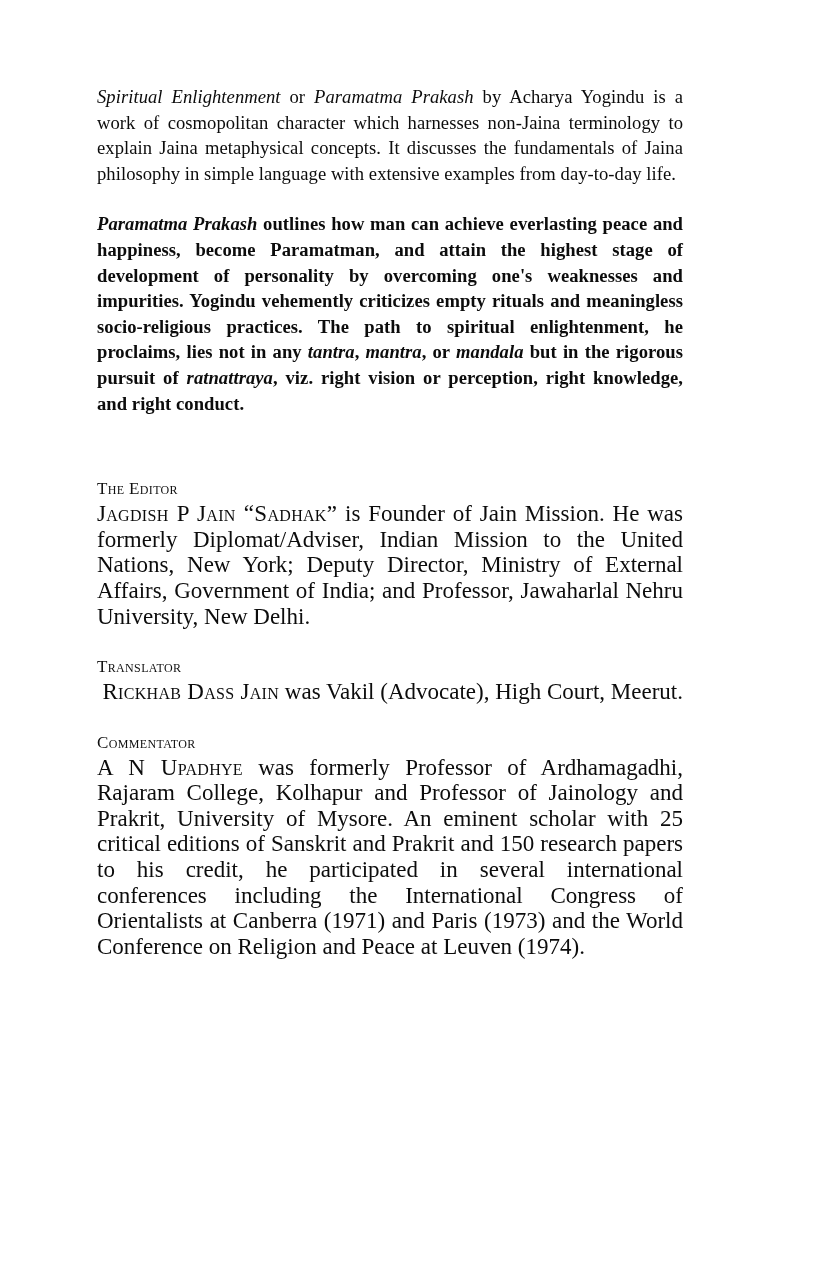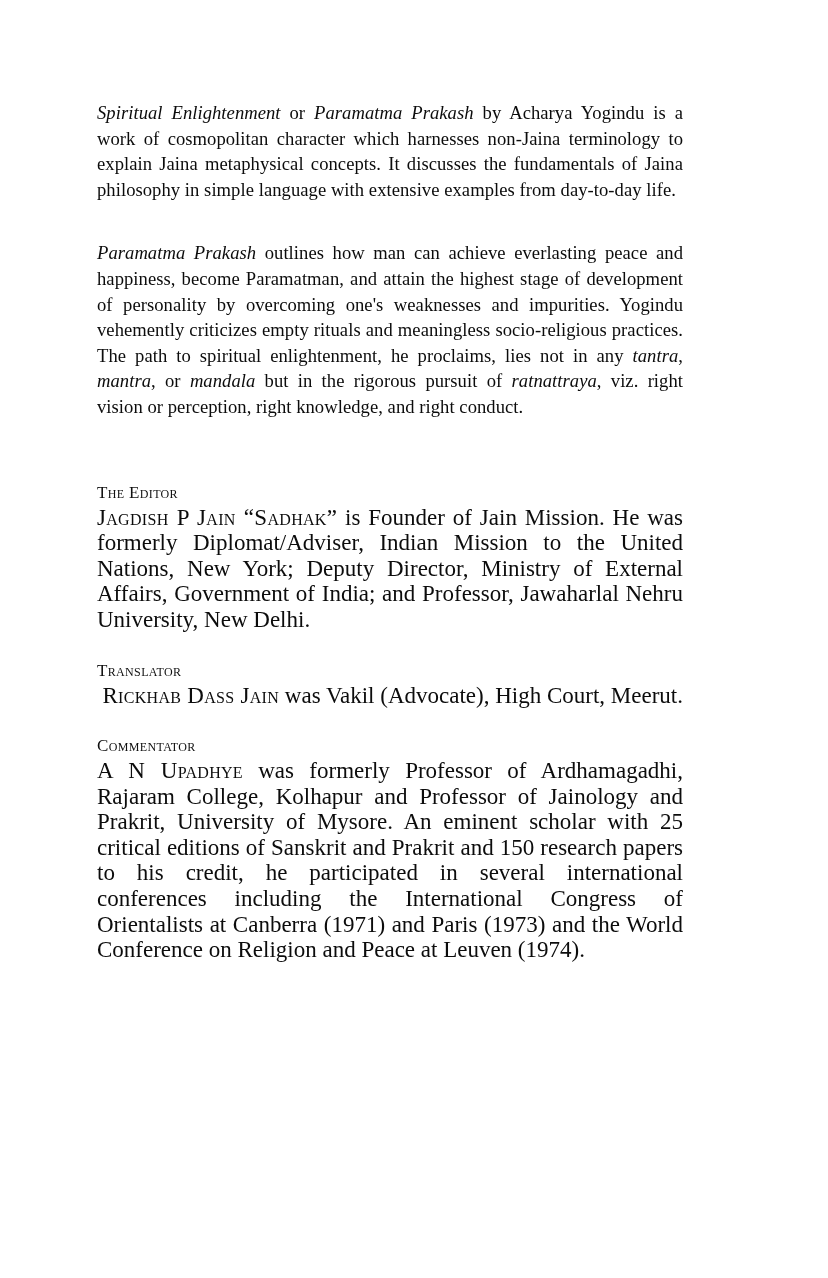--- a/index.html
+++ b/index.html
@@ -12,34 +12,35 @@
     width: 828px;
     height: 1278px;
     background: #ffffff;
     overflow: hidden;
     font-family: "Liberation Serif", "DejaVu Serif", serif;
     color: #000000;
   }
   .content {
     position: absolute;
     left: 97px;
-    top: 100px;
+    top: 84px;
     width: 586px;
   }
   p.para {
     margin: 0;
     text-align: justify;
     text-justify: inter-word;
     font-size: 18.6px;
     line-height: 25.6px;
     color: #0c0c0c;
     letter-spacing: 0.05px;
   }
   p.para.gap {
-    margin-top: 38px;
+    margin-top: 25px;
+    font-weight: bold;
   }
   .it {
     font-style: italic;
   }
   
   .role-block {
     margin-top: 0;
   }
   .role-block.first {
     margin-top: 62px;

